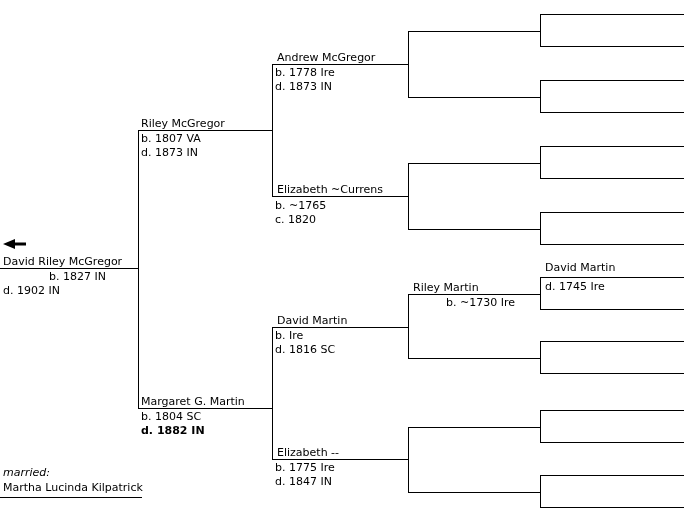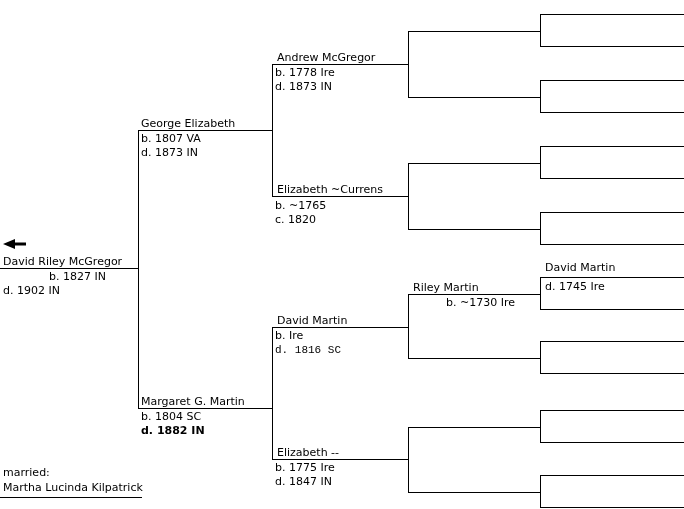--- a/index.html
+++ b/index.html
@@ -43,25 +43,25 @@
     <svg width="26" height="12" viewBox="0 0 26 12">
       <polygon points="1,6 13,1 13,4.5 24,4.5 24,7.5 13,7.5 13,11" fill="#000"></polygon>
     </svg>
   </div>
 
   <div class="t" style="left:3px; top:256px;text-align:center;">David Riley McGregor</div>
   <div class="t" style="left:8px; top:271px;margin-left:41px;">b. 1827 IN</div>
   <div class="t" style="left:3px; top:285px;">d. 1902 IN</div>
   <div class="hl" style="left:0; top:268px; width:139px;"></div>
 
-  <div class="t" style="left:3px; top:467px;">married:</div>
+  <div class="t" style="left:3px; top:467px;font-style:italic;">married:</div>
   <div class="t" style="left:3px; top:482px;">Martha Lucinda Kilpatrick</div>
   <div class="hl" style="left:0; top:497px; width:142px;"></div>
 
-  <div class="t" style="left:141px; top:118px;">George Elizabeth</div>
+  <div class="t" style="left:141px; top:118px;">Riley McGregor</div>
   <div class="t" style="left:141px; top:133px;">b. 1807 VA</div>
   <div class="t" style="left:141px; top:147px;">d. 1873 IN</div>
   <div class="hl" style="left:138px; top:130px; width:135px;"></div>
 
   <div class="t" style="left:141px; top:396px;">Margaret G. Martin</div>
   <div class="t" style="left:141px; top:411px;">b. 1804 SC</div>
   <div class="t" style="left:141px; top:425px;font-weight:bold;">d. 1882 IN</div>
   <div class="hl" style="left:138px; top:408px; width:135px;"></div>
 
   <div class="vl" style="left:138px; top:130px; height:279px;"></div>
@@ -73,21 +73,21 @@
 
   <div class="t" style="left:277px; top:184px;">Elizabeth ~Currens</div>
   <div class="t" style="left:275px; top:200px;">b. ~1765</div>
   <div class="t" style="left:275px; top:214px;">c. 1820</div>
   <div class="hl" style="left:272px; top:196px; width:137px;"></div>
 
   <div class="vl" style="left:272px; top:64px; height:133px;"></div>
 
   <div class="t" style="left:277px; top:315px;">David Martin</div>
   <div class="t" style="left:275px; top:330px;">b. Ire</div>
-  <div class="t" style="left:275px; top:344px;font-family:Liberation Mono, monospace;">d. 1816 SC</div>
+  <div class="t" style="left:275px; top:344px;">d. 1816 SC</div>
   <div class="hl" style="left:272px; top:327px; width:137px;"></div>
 
   <div class="t" style="left:277px; top:447px;">Elizabeth --</div>
   <div class="t" style="left:275px; top:462px;">b. 1775 Ire</div>
   <div class="t" style="left:275px; top:476px;">d. 1847 IN</div>
   <div class="hl" style="left:272px; top:459px; width:137px;"></div>
 
   <div class="vl" style="left:272px; top:327px; height:133px;"></div>
 
   <div class="vl" style="left:408px; top:31px; height:67px;"></div>

